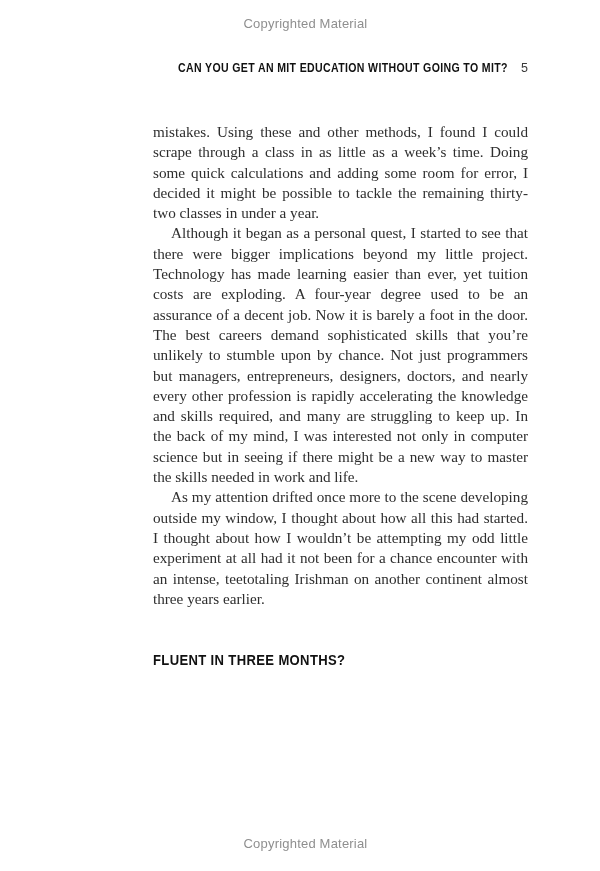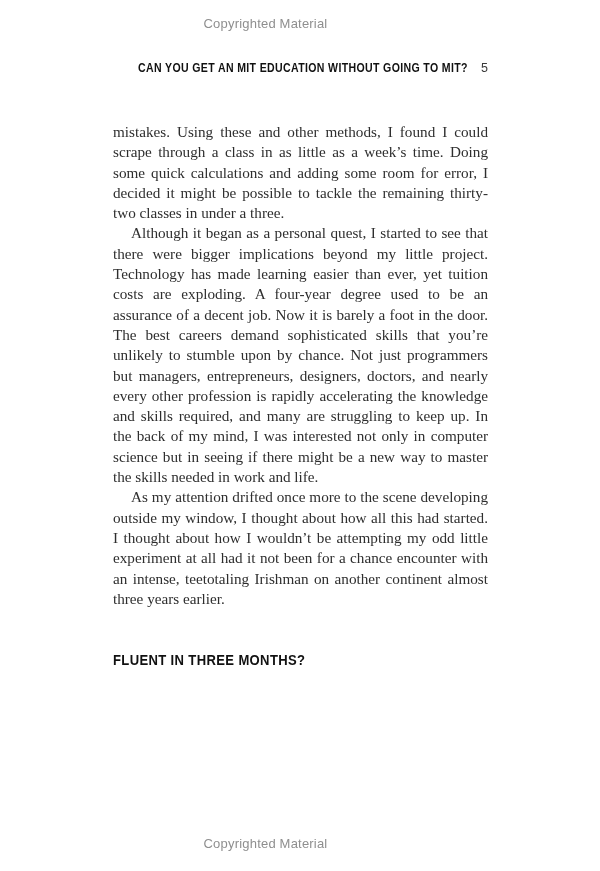--- a/index.html
+++ b/index.html
@@ -3,20 +3,21 @@
 <meta charset="utf-8">
 <style>
   html, body { margin: 0; padding: 0; background: #ffffff; }
   .page {
     position: relative;
     width: 531px;
     height: 871px;
     background: #ffffff;
     overflow: hidden;
     font-family: "Liberation Serif", serif;
+    margin-left: 40px;
   }
   .copyright-notice {
     position: absolute;
     left: 0;
     width: 100%;
     text-align: center;
     font-family: "Liberation Sans", sans-serif;
     font-size: 13px;
     color: #8f8f8f;
     letter-spacing: 0.2px;
@@ -81,21 +82,21 @@
 <div class="page">
 
   <div class="copyright-notice top">Copyrighted Material</div>
 
   <div class="running-head">
     <span class="rh-title">CAN YOU GET AN MIT EDUCATION WITHOUT GOING TO MIT?</span>
     <span class="rh-page">5</span>
   </div>
 
   <div class="body-text">
-    <p class="para">mistakes. Using these and other methods, I found I could scrape through a class in as little as a week’s time. Doing some quick calculations and adding some room for error, I decided it might be possible to tackle the remaining thirty-two classes in under a three.</p>
+    <p class="para">mistakes. Using these and other methods, I found I could scrape through a class in as little as a week’s time. Doing some quick calculations and adding some room for error, I decided it might be possible to tackle the remaining thirty-two classes in under a year.</p>
     <p class="para indent">Although it began as a personal quest, I started to see that there were bigger implications beyond my little project. Technology has made learning easier than ever, yet tuition costs are exploding. A four-year degree used to be an assurance of a decent job. Now it is barely a foot in the door. The best careers demand sophisticated skills that you’re unlikely to stumble upon by chance. Not just programmers but managers, entrepreneurs, designers, doctors, and nearly every other profession is rapidly accelerating the knowledge and skills required, and many are struggling to keep up. In the back of my mind, I was interested not only in computer science but in seeing if there might be a new way to master the skills needed in work and life.</p>
     <p class="para indent">As my attention drifted once more to the scene developing outside my window, I thought about how all this had started. I thought about how I wouldn’t be attempting my odd little experiment at all had it not been for a chance encounter with an intense, teetotaling Irishman on another continent almost three years earlier.</p>
     <div class="heading-row">
       <h2 class="section-heading">FLUENT IN THREE MONTHS?</h2>
     </div>
   </div>
 
   <div class="copyright-notice bottom">Copyrighted Material</div>
 
 </div>

